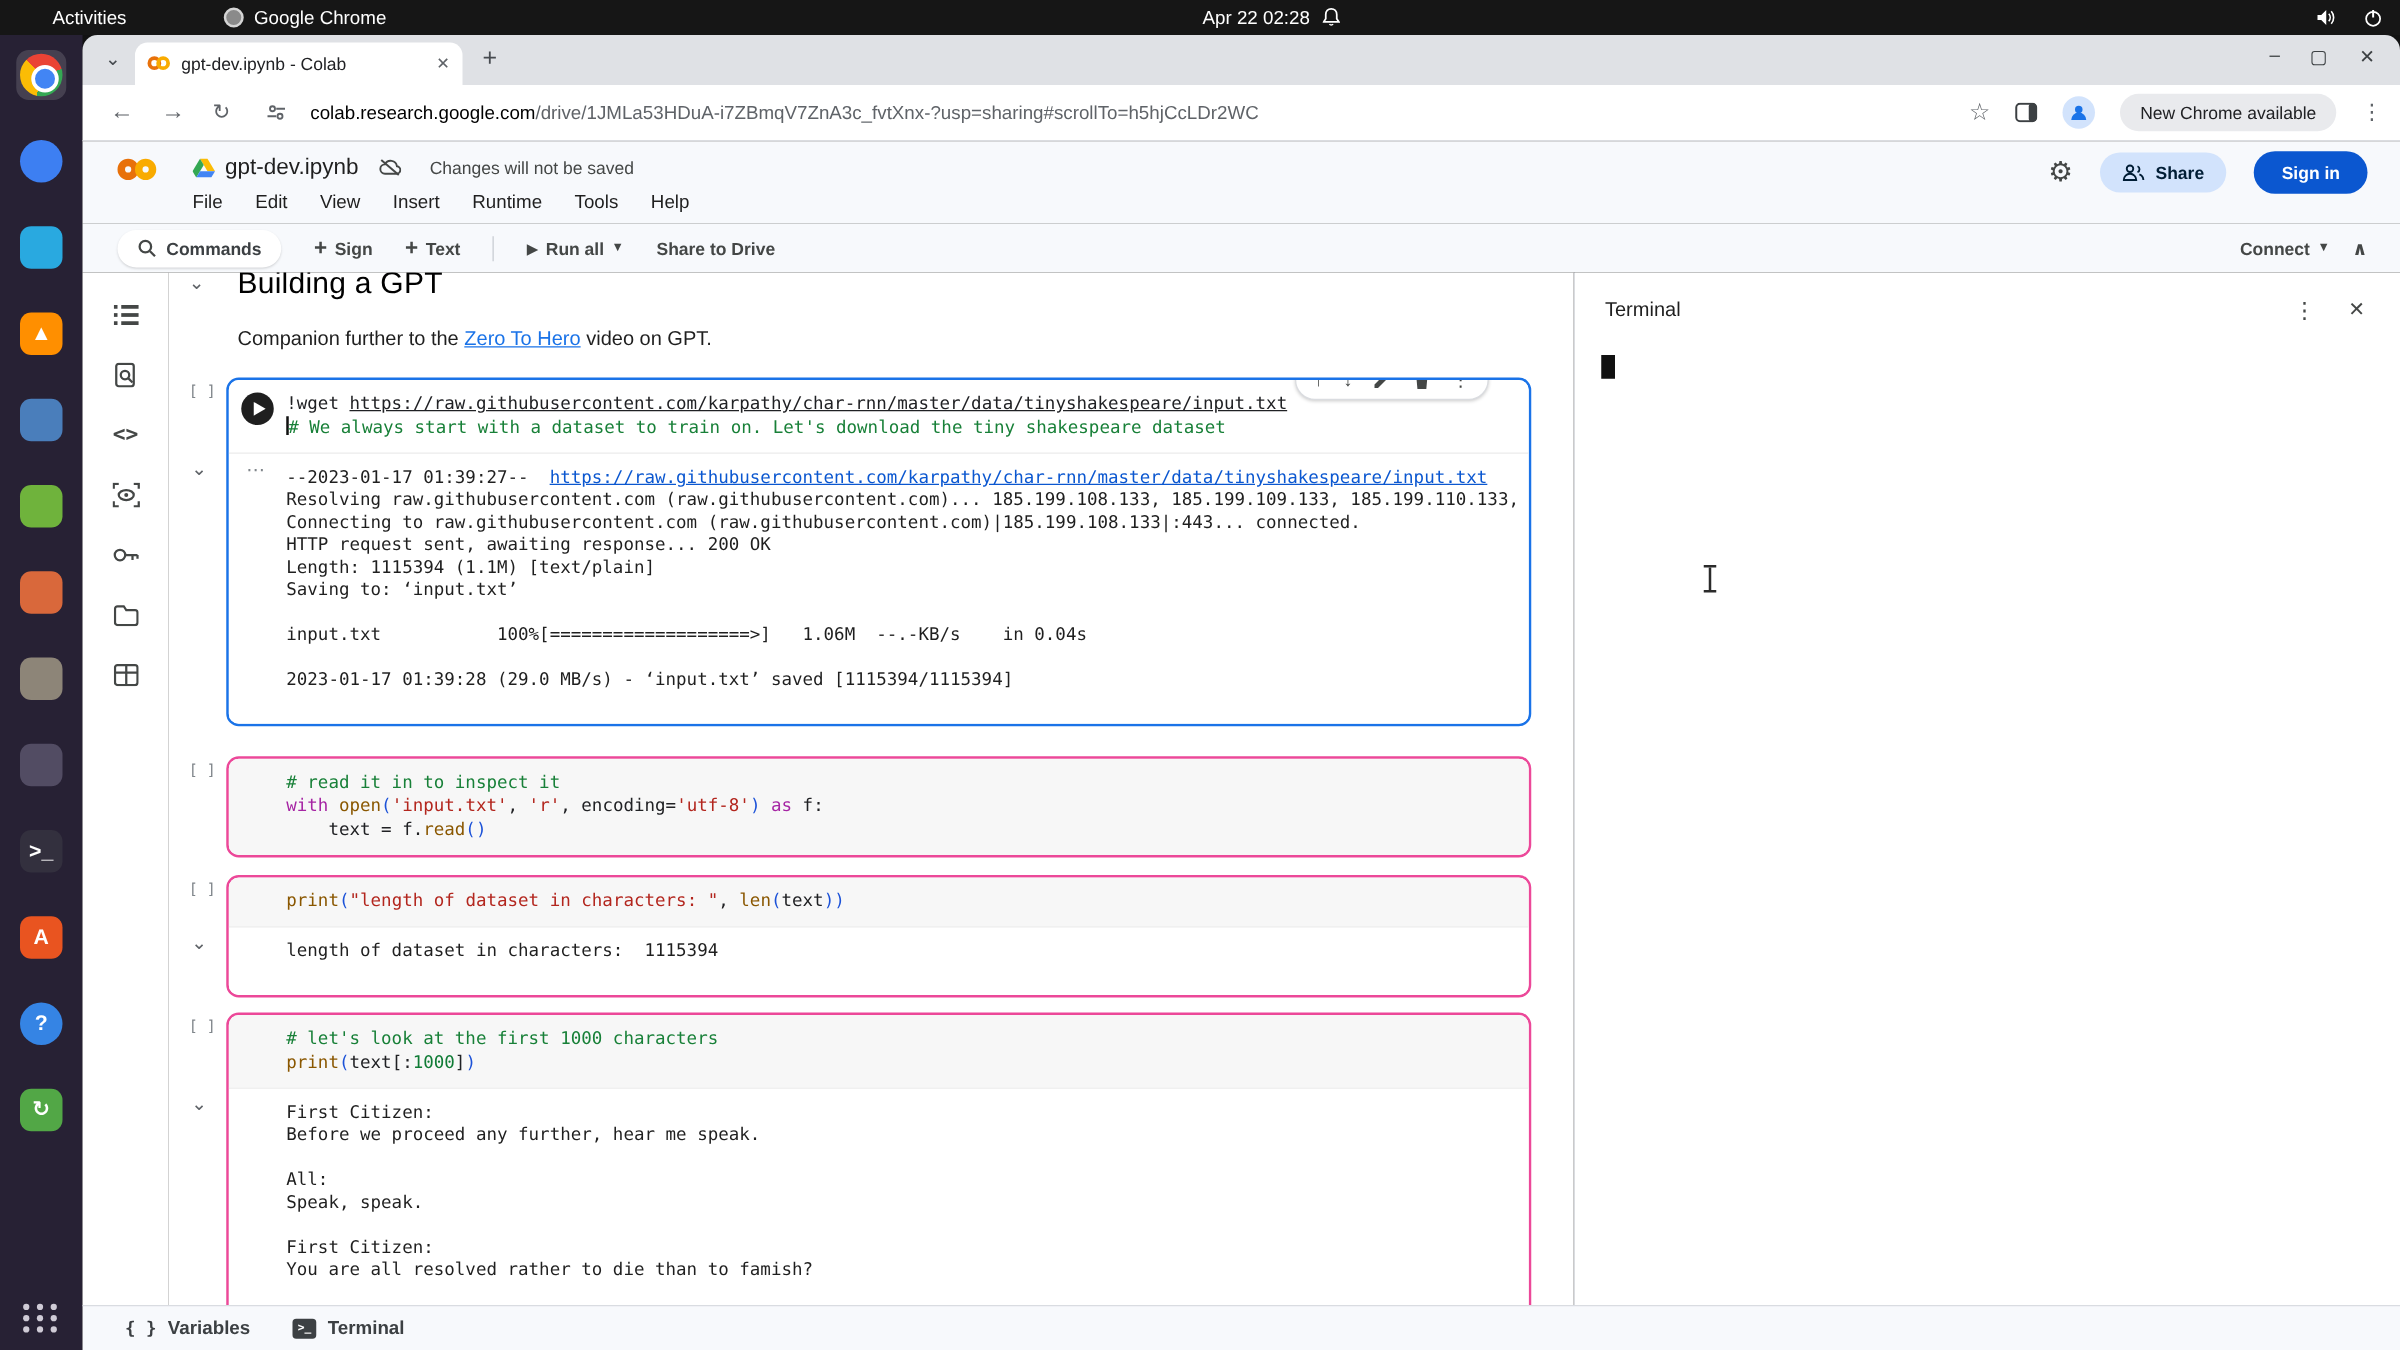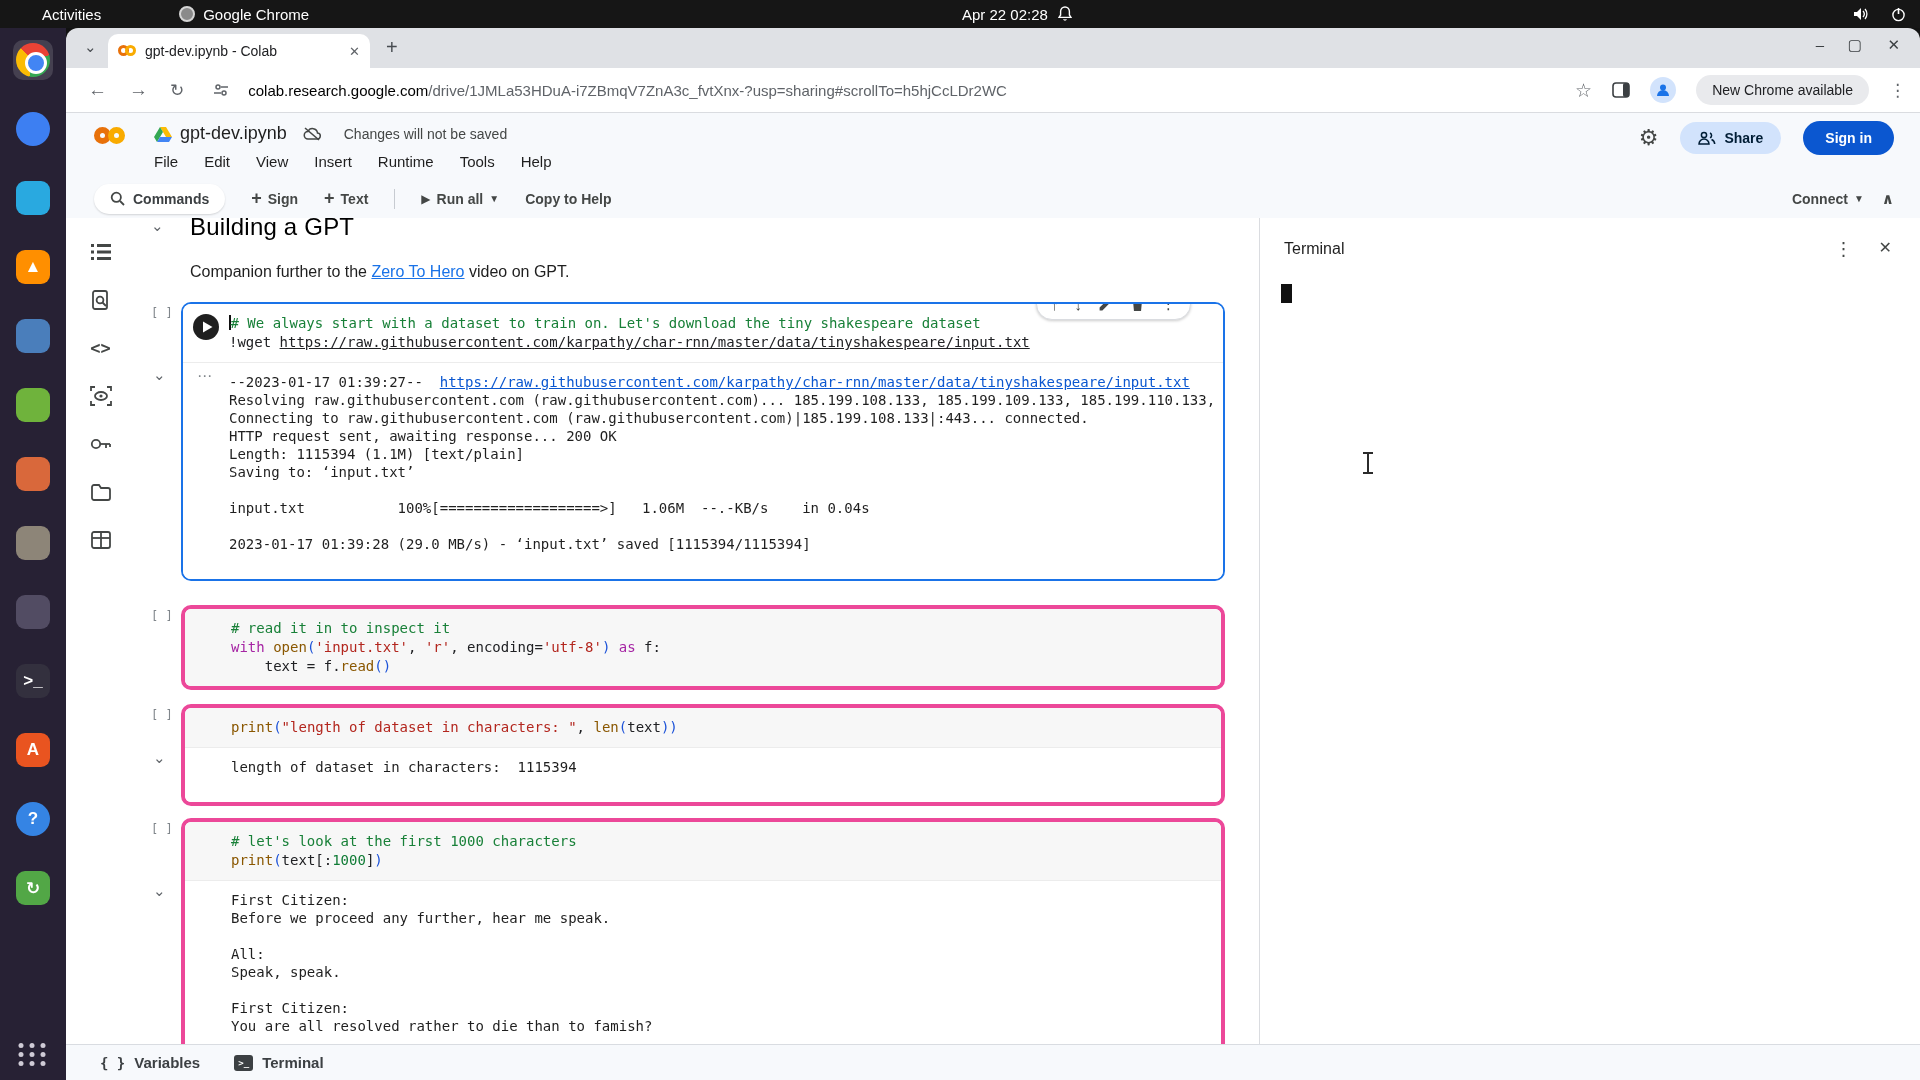--- a/index.html
+++ b/index.html
@@ -110,21 +110,21 @@
   h1.nb-h1 { font-size:24px; font-weight:500; color:#000000; letter-spacing:.2px; }
   .mdpara { margin-top:27px; font-size:16px; color:#1f1f1f; padding-left:9px; }
   .mdpara a { color:#1a73e8; }
 
   .cellrow { display:flex; position:relative; }
   .cellrow.c0 { margin-top:21px; } .cellrow.c1 { margin-top:24px; }
   .cellrow.c2 { margin-top:14px; } .cellrow.c3 { margin-top:12px; }
   .runmark { font-family:"DejaVu Sans Mono",monospace; font-size:12px; color:#80868b; margin-top:4px;
     display:inline-block; }
   .outchev { position:absolute; left:2px; font-size:15px; color:#5f6368; }
-  .cellbox { flex:1; border:4px solid #ec4899; border-radius:10px; overflow:hidden; position:relative; }
+  .cellbox { flex:1; border:2px solid #ec4899; border-radius:10px; overflow:hidden; position:relative; }
   .cellbox.selected { border:2px solid #1a73e8; }
   .codearea { background:#f7f7f7; padding:10px 14px 10px 46px; position:relative; }
   .cellbox.selected .codearea { background:#fff; }
   .playbtn { position:absolute; left:9px; top:9px; width:28px; height:28px; }
   pre.code, pre.out { font-family:"DejaVu Sans Mono",monospace; font-size:14px; }
   pre.code div { white-space:pre; line-height:19px; min-height:19px; }
   pre.out div { white-space:pre; line-height:18px; min-height:18px; }
   .outarea { background:#fff; padding:10px 14px 26px 46px; position:relative; border-top:1px solid #ececec; }
   .outdots { position:absolute; left:14px; top:4px; color:#80868b; font-size:15px; letter-spacing:1px; }
   .caret { display:inline-block; width:1.5px; height:15px; background:#111; vertical-align:-2px; }
@@ -349,21 +349,21 @@
     <span class="tbtn">
         <span style="font-size:18px;">+</span>
         <span>Text</span>
       </span>
     <span class="tsep"></span>
     <span class="tbtn">
         <span style="font-size:12px;">▶</span>
         <span>Run all</span>
         <span style="font-size:10px;">▼</span>
       </span>
-    <span class="tbtn">Copy to Help</span>
+    <span class="tbtn">Share to Drive</span>
     <span class="tb-right">
       <span class="tbtn" style="margin-left:0;">
           <span>Connect</span>
           <span style="font-size:10px;">▼</span>
         </span>
       <span style="font-size:15px;font-weight:bold;">∧</span>
     </span>
   </div>
 
   <div class="sidebar">
@@ -433,21 +433,21 @@
         <div class="cellrow c0">
           <div class="gutter"><span class="runmark">[ ]</span><span class="outchev" style="top: 64px;">⌄</span></div>
           <div class="cellbox selected">
             <div class="codearea">
               <span class="playbtn">
                 <svg width="28" height="28">
                   <circle cx="14" cy="14" r="13" fill="#1f1f1f"></circle>
                   <path d="M11 8.5l9.5 5.5-9.5 5.5z" fill="#fff"></path>
                 </svg>
               </span>
-              <pre class="code"><div><span class="caret"></span><span class="cm"># We always start with a dataset to train on. Let's download the tiny shakespeare dataset</span></div><div><span class="pl">!wget </span><span class="url">https://raw.githubusercontent.com/karpathy/char-rnn/master/data/tinyshakespeare/input.txt</span></div></pre>
+              <pre class="code"><div><span class="pl">!wget </span><span class="url">https://raw.githubusercontent.com/karpathy/char-rnn/master/data/tinyshakespeare/input.txt</span></div><div><span class="caret"></span><span class="cm"># We always start with a dataset to train on. Let's download the tiny shakespeare dataset</span></div></pre>
             </div>
             <div class="celltb">
               <span>↑</span>
               <span>↓</span>
               <span>
                 <svg width="16" height="16" viewBox="0 0 20 20">
                   <path fill="#444746" d="M2 14.5V18h3.5L16 7.5 12.5 4 2 14.5zM18.3 5.2a1.2 1.2 0 0 0 0-1.7l-1.8-1.8a1.2 1.2 0 0 0-1.7 0L13.3 3.2l3.5 3.5 1.5-1.5z"></path>
                 </svg>
               </span>
               <span>

